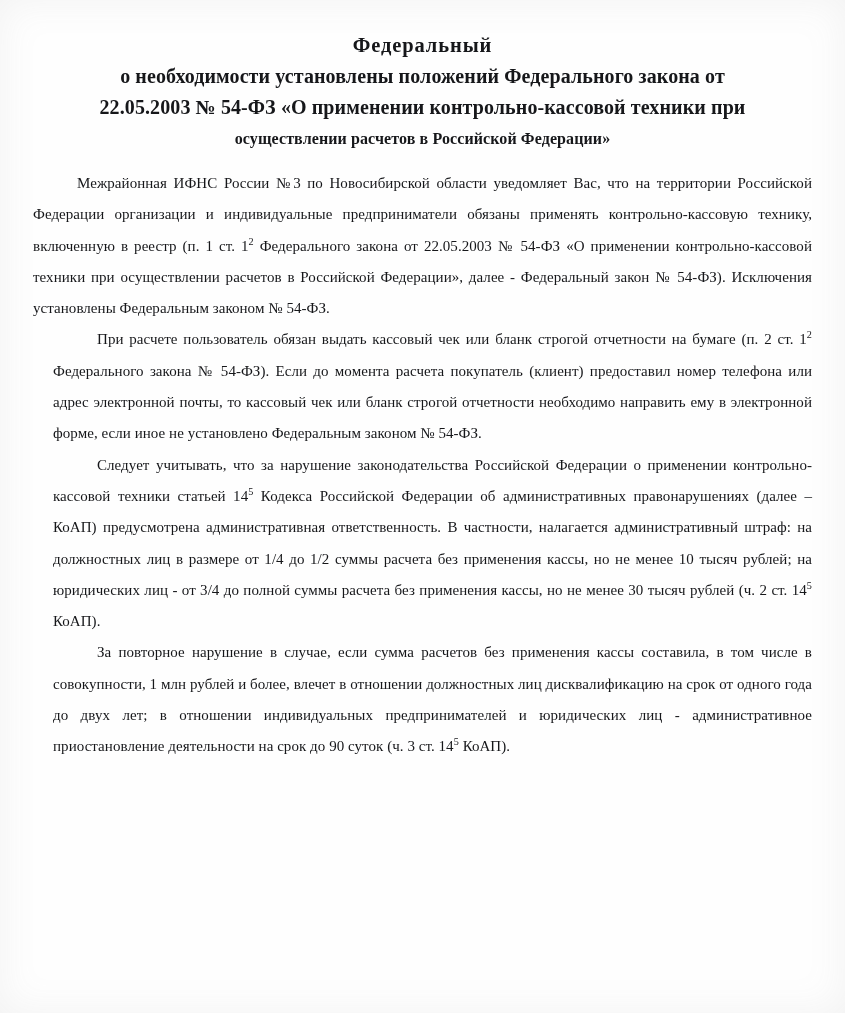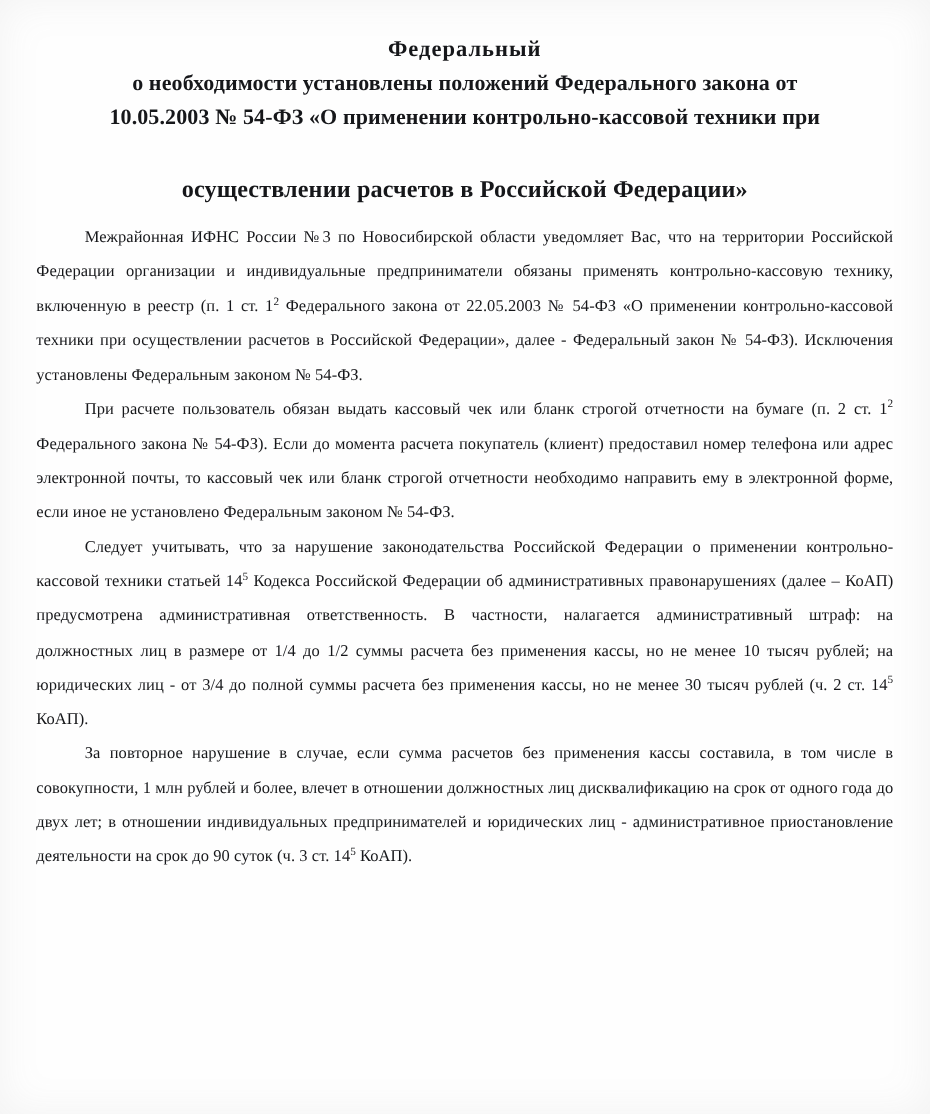--- a/index.html
+++ b/index.html
@@ -40,53 +40,54 @@
     margin: 0 auto;
     padding: 0 4px;
   }
   .title-line {
     display: block;
     white-space: nowrap;
   }
   .title-line.l1 { letter-spacing: 0.9px; }
   .title-line.l2 { font-size: 20px; }
   .title-line.l3 { font-size: 20px; }
-  .title-line.l4 { font-size: 22px; margin-top: 33px; }
+  .title-line.l4 { font-size: 16px; }
 
   .body-text {
     margin-top: 14px;
   }
   p.para {
     margin: 0;
     text-indent: 44px;
     text-align: justify;
     text-justify: inter-word;
     font-size: 15px;
     line-height: 31.3px;
     letter-spacing: 0.05px;
     hyphens: none;
   }
   p.para + p.para {
     margin-top: 0px;
+    margin-left: 20px;
   }
   sup {
     font-size: 0.68em;
     vertical-align: super;
     line-height: 0;
   }
 </style>
 </head>
 <body>
 
 <div class="page">
 
   <div class="doc-title">
     <span class="title-line l1">Федеральный</span>
     <span class="title-line l2">о необходимости установлены положений Федерального закона от</span>
-    <span class="title-line l3">10.05.2003 № 54-ФЗ «О применении контрольно-кассовой техники при</span>
+    <span class="title-line l3">22.05.2003 № 54-ФЗ «О применении контрольно-кассовой техники при</span>
     <span class="title-line l4">осуществлении расчетов в Российской Федерации»</span>
   </div>
 
   <div class="body-text">
     <p class="para">Межрайонная ИФНС России №3 по Новосибирской области уведомляет Вас, что на территории Российской Федерации организации и индивидуальные предприниматели обязаны применять контрольно-кассовую технику, включенную в реестр (п. 1 ст. 1<sup>2</sup> Федерального закона от 22.05.2003 № 54-ФЗ «О применении контрольно-кассовой техники при осуществлении расчетов в Российской Федерации», далее - Федеральный закон № 54-ФЗ). Исключения установлены Федеральным законом № 54-ФЗ.</p>
     <p class="para">При расчете пользователь обязан выдать кассовый чек или бланк строгой отчетности на бумаге (п. 2 ст. 1<sup>2</sup> Федерального закона № 54-ФЗ). Если до момента расчета покупатель (клиент) предоставил номер телефона или адрес электронной почты, то кассовый чек или бланк строгой отчетности необходимо направить ему в электронной форме, если иное не установлено Федеральным законом № 54-ФЗ.</p>
     <p class="para">Следует учитывать, что за нарушение законодательства Российской Федерации о применении контрольно-кассовой техники статьей 14<sup>5</sup> Кодекса Российской Федерации об административных правонарушениях (далее – КоАП) предусмотрена административная ответственность. В частности, налагается административный штраф: на должностных лиц в размере от 1/4 до 1/2 суммы расчета без применения кассы, но не менее 10 тысяч рублей; на юридических лиц - от 3/4 до полной суммы расчета без применения кассы, но не менее 30 тысяч рублей (ч. 2 ст. 14<sup>5</sup> КоАП).</p>
     <p class="para">За повторное нарушение в случае, если сумма расчетов без применения кассы составила, в том числе в совокупности, 1 млн рублей и более, влечет в отношении должностных лиц дисквалификацию на срок от одного года до двух лет; в отношении индивидуальных предпринимателей и юридических лиц - административное приостановление деятельности на срок до 90 суток (ч. 3 ст. 14<sup>5</sup> КоАП).</p>
   </div>
 

